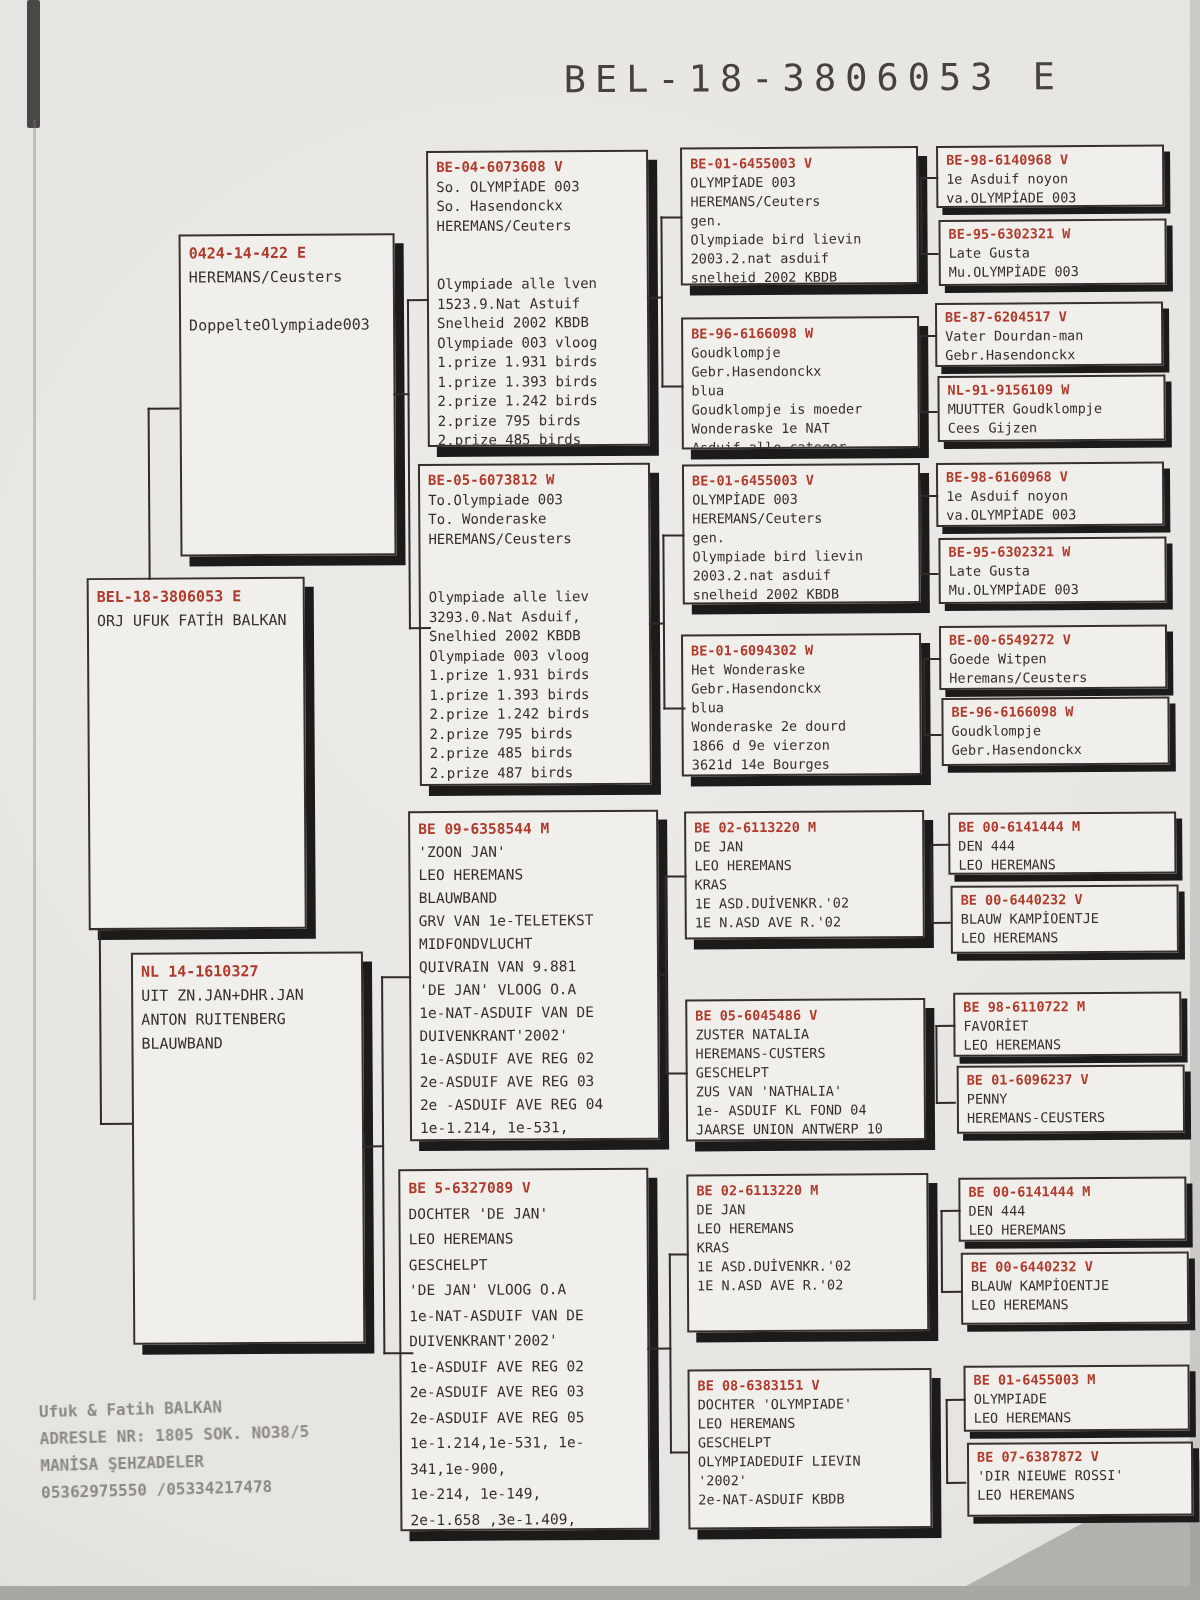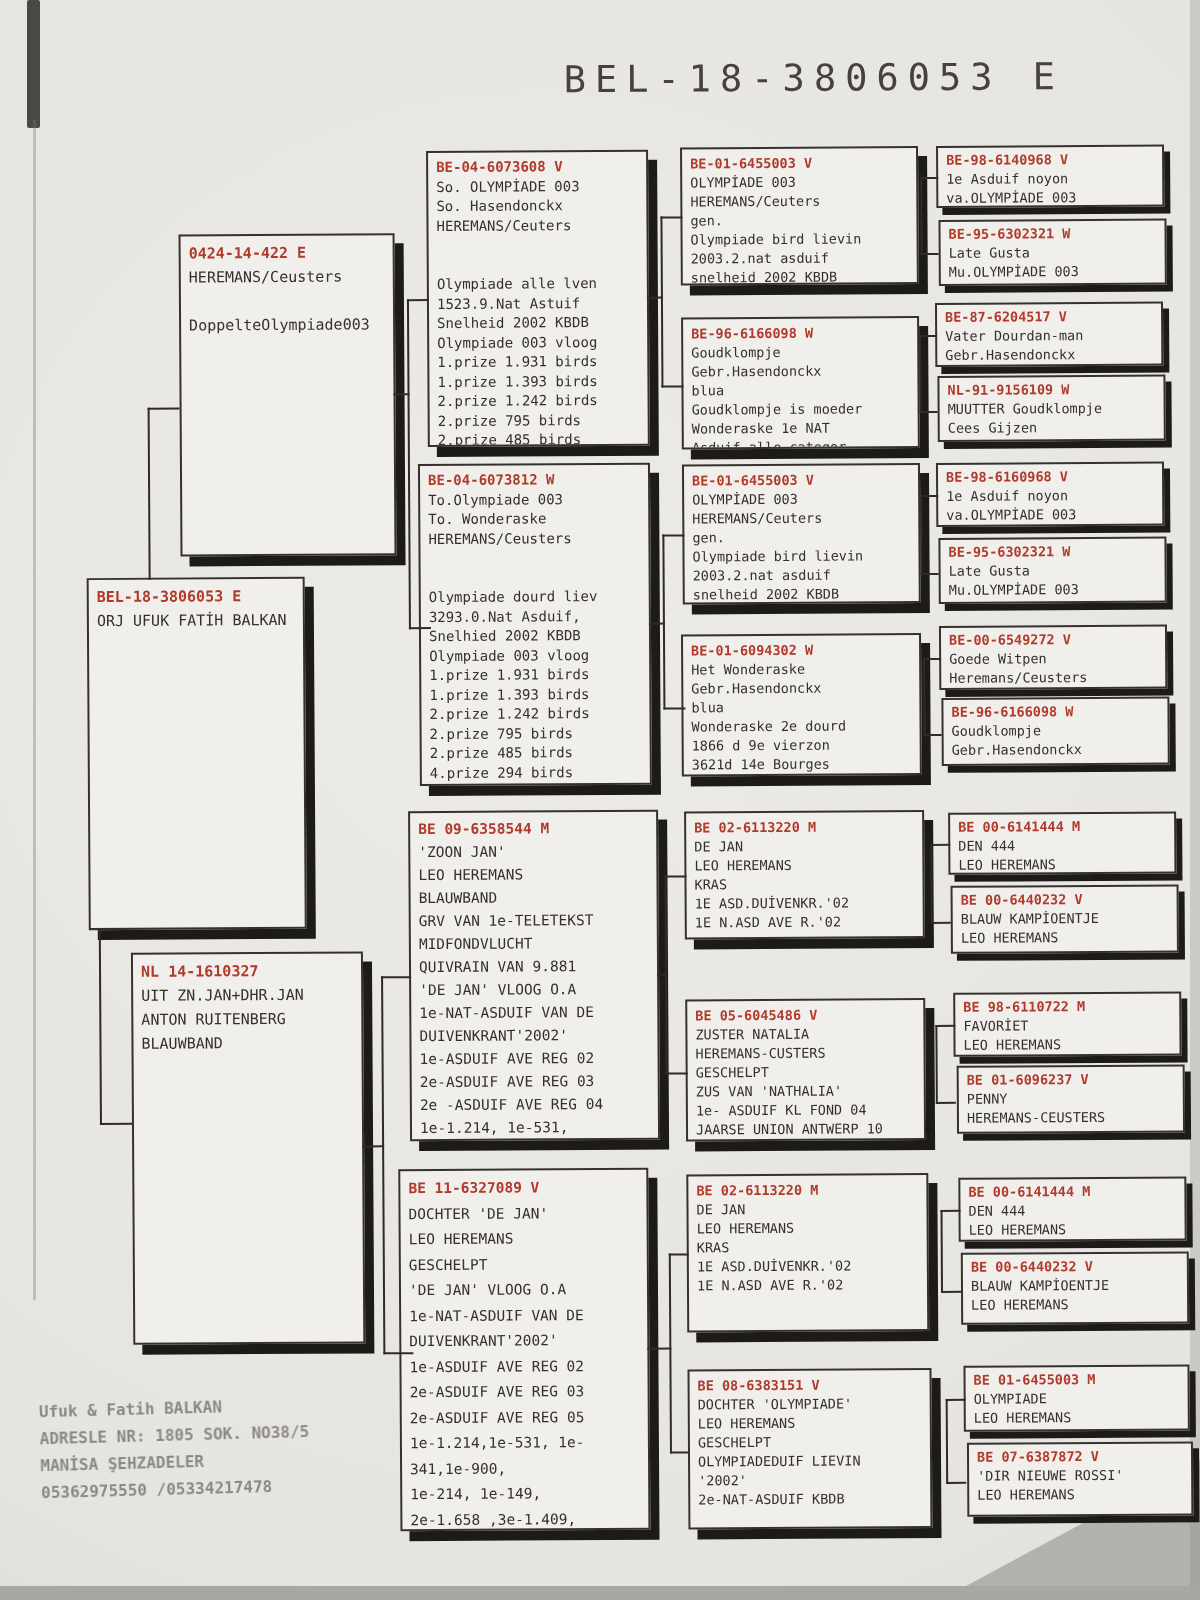--- a/index.html
+++ b/index.html
@@ -87,55 +87,55 @@
         <div class="bline">1523.9.Nat Astuif</div>
         <div class="bline">Snelheid 2002 KBDB</div>
         <div class="bline">Olympiade 003 vloog</div>
         <div class="bline">1.prize 1.931 birds</div>
         <div class="bline">1.prize 1.393 birds</div>
         <div class="bline">2.prize 1.242 birds</div>
         <div class="bline">2.prize  795 birds</div>
         <div class="bline">2.prize  485 birds</div>
       </div>
     <div class="pbox col2a" style="left:420px;top:463px;width:232px;height:322px;">
-        <div class="ring">BE-04-6073812 W</div>
+        <div class="ring">BE-05-6073812 W</div>
         <div class="bline">To.Olympiade 003</div>
         <div class="bline">To. Wonderaske</div>
         <div class="bline">HEREMANS/Ceusters</div>
         <div class="bline">&nbsp;</div>
         <div class="bline">&nbsp;</div>
-        <div class="bline">Olympiade dourd liev</div>
+        <div class="bline">Olympiade alle liev</div>
         <div class="bline">3293.0.Nat Asduif,</div>
         <div class="bline">Snelhied 2002 KBDB</div>
         <div class="bline">Olympiade 003 vloog</div>
         <div class="bline">1.prize 1.931 birds</div>
         <div class="bline">1.prize 1.393 birds</div>
         <div class="bline">2.prize 1.242 birds</div>
         <div class="bline">2.prize  795 birds</div>
         <div class="bline">2.prize  485 birds</div>
-        <div class="bline">4.prize  294 birds</div>
+        <div class="bline">2.prize  487 birds</div>
       </div>
     <div class="pbox col2b" style="left:408px;top:810px;width:250px;height:330px;">
         <div class="ring">BE 09-6358544 M</div>
         <div class="bline">'ZOON JAN'</div>
         <div class="bline">LEO HEREMANS</div>
         <div class="bline">BLAUWBAND</div>
         <div class="bline">GRV VAN 1e-TELETEKST</div>
         <div class="bline">MIDFONDVLUCHT</div>
         <div class="bline">QUIVRAIN VAN 9.881</div>
         <div class="bline">'DE JAN' VLOOG O.A</div>
         <div class="bline">1e-NAT-ASDUIF VAN DE</div>
         <div class="bline">DUIVENKRANT'2002'</div>
         <div class="bline">1e-ASDUIF AVE REG 02</div>
         <div class="bline">2e-ASDUIF AVE REG 03</div>
         <div class="bline">2e -ASDUIF AVE REG 04</div>
         <div class="bline">1e-1.214, 1e-531,</div>
       </div>
     <div class="pbox col2c" style="left:396px;top:1168px;width:250px;height:362px;">
-        <div class="ring">BE 11-6327089 V</div>
+        <div class="ring">BE 5-6327089 V</div>
         <div class="bline">DOCHTER 'DE JAN'</div>
         <div class="bline">LEO HEREMANS</div>
         <div class="bline">GESCHELPT</div>
         <div class="bline">'DE JAN' VLOOG O.A</div>
         <div class="bline">1e-NAT-ASDUIF VAN DE</div>
         <div class="bline">DUIVENKRANT'2002'</div>
         <div class="bline">1e-ASDUIF AVE REG 02</div>
         <div class="bline">2e-ASDUIF AVE REG 03</div>
         <div class="bline">2e-ASDUIF AVE REG 05</div>
         <div class="bline">1e-1.214,1e-531, 1e-</div>

